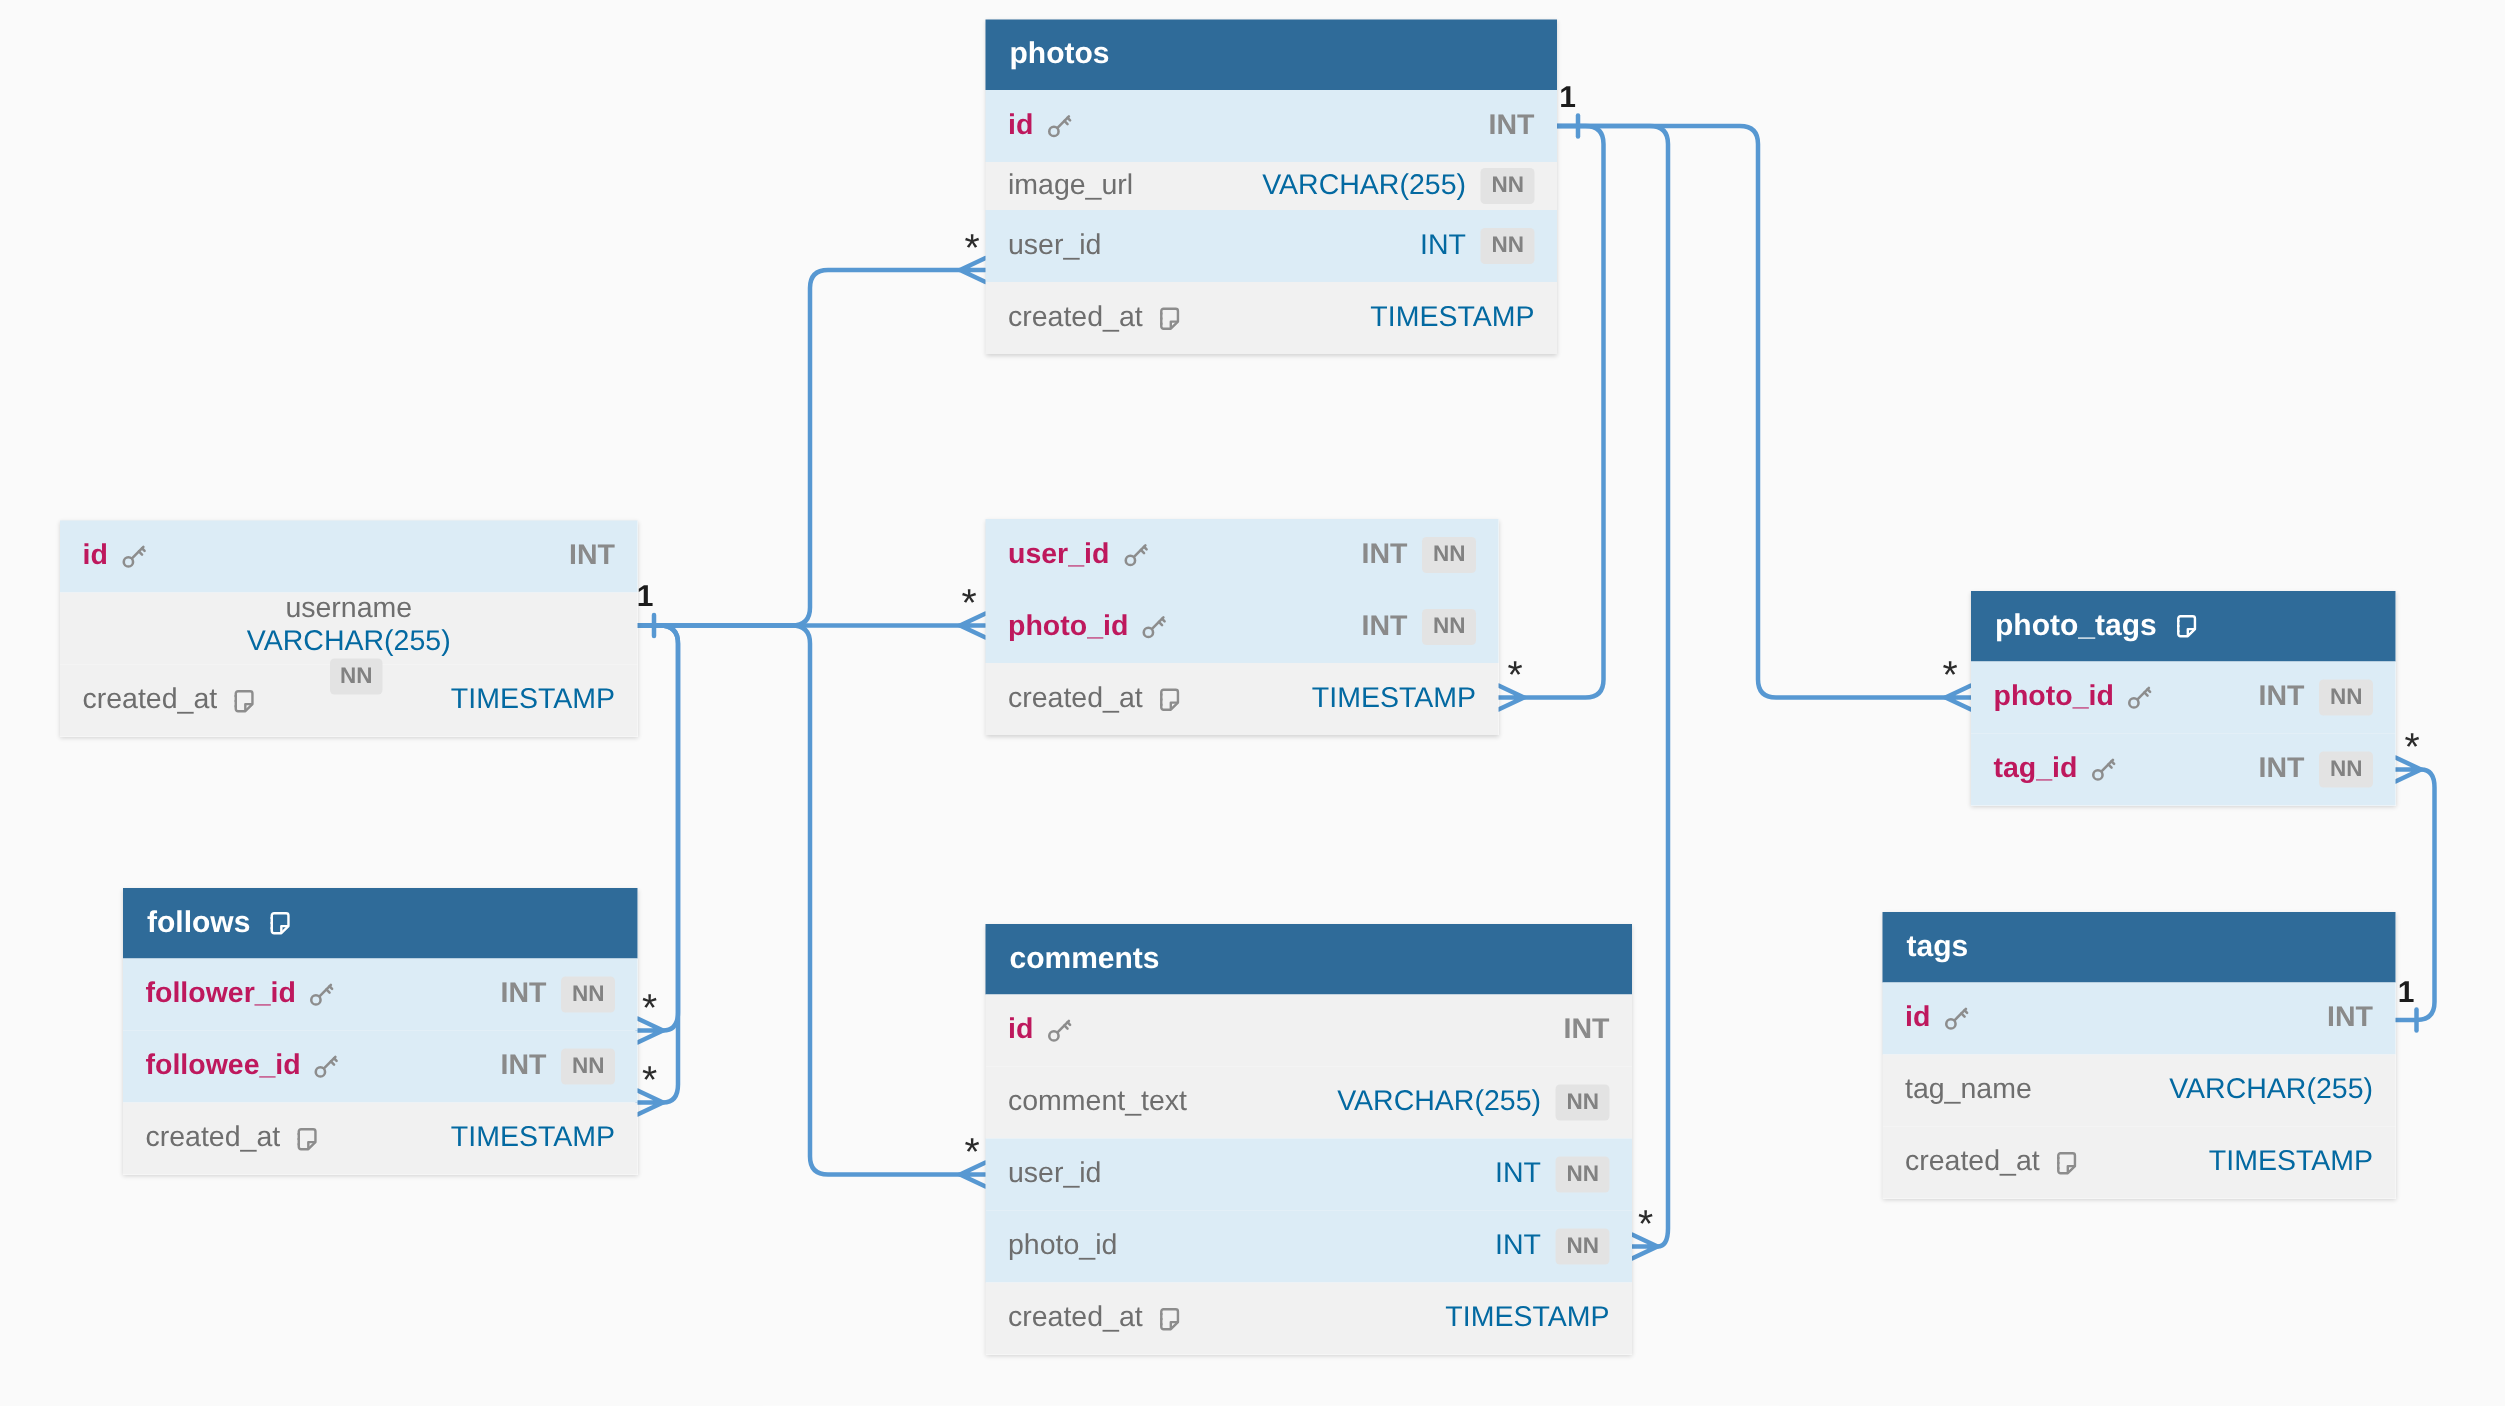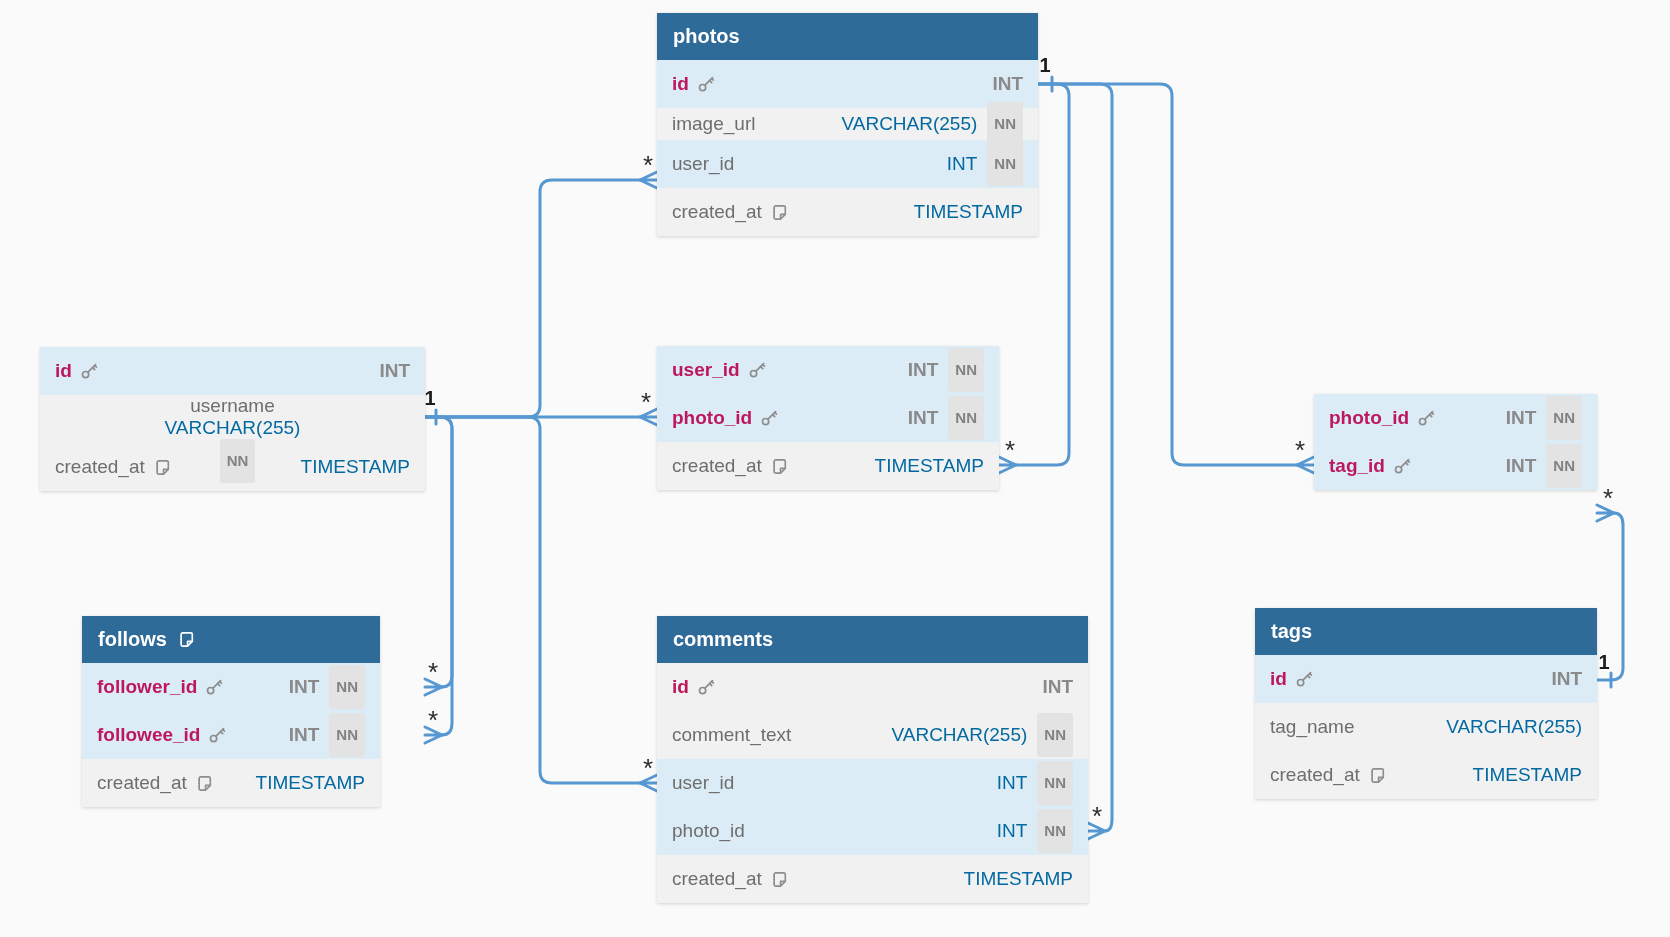--- a/index.html
+++ b/index.html
@@ -19,21 +19,21 @@
     font-size:19px;background:#f1f1f1;color:#6e6e6e;
   }
   .row.hl{background:#dcecf6;}
   .cname{display:flex;align-items:center;gap:8px;white-space:nowrap;}
   .row.key .cname{font-weight:700;color:#be185d;}
   .sp{flex:1;}
   .ctype{color:#0369a1;white-space:nowrap;}
   .row.key .ctype{color:#8a8a8a;font-weight:700;}
   .nn{
     margin-left:10px;background:#e3e3e3;color:#828282;font-size:15px;font-weight:700;
-    padding:12px 7px;border-radius:3px;line-height:1.35;
+    padding:2px 7px;border-radius:3px;line-height:1.35;
   }
   .icon{display:inline-flex;align-items:center;color:#8d8d8d;}
   .thead .icon{color:#fff;}
   .one-label{position:absolute;font-size:20px;font-weight:700;color:#1c1c1c;transform:translate(-50%,-50%);line-height:1;}
   .many-label{position:absolute;font-size:26px;font-weight:400;color:#2b2b2b;transform:translate(-50%,-32%);line-height:1;}
 </style>
 </head>
 <body>
 
 <div class="stage" id="stage">
@@ -168,21 +168,21 @@
                 <path d="M16 12 h-4.9 v4.9"></path>
                 <path stroke-dasharray="1.4 2.2" d="M4.4 5.6 V14.5"></path>
               </g>
             </svg>
           </span>
         </span>
         <span class="sp"></span>
         <span class="ctype">TIMESTAMP</span>
       </div>
     </div>
-    <div class="table" style="left: 82px; top: 616px; width: 298px;">
+    <div class="table" style="left: 82px; top: 592px; width: 343px;">
       <div class="thead">
         <span>follows</span>
         <span class="icon">
           <svg width="19" height="19" viewBox="0 0 20 20">
             <g fill="none" stroke="currentColor" stroke-width="1.7" stroke-linejoin="round">
               <path d="M6 3 h8.5 a1.6 1.6 0 0 1 1.6 1.6 V12 l-5 5 H6 a1.6 1.6 0 0 1 -1.6 -1.6 V4.6 A1.6 1.6 0 0 1 6 3 z"></path>
               <path d="M16 12 h-4.9 v4.9"></path>
               <path stroke-dasharray="1.4 2.2" d="M4.4 5.6 V14.5"></path>
             </g>
           </svg>
@@ -351,20 +351,32 @@
                 <path stroke-dasharray="1.4 2.2" d="M4.4 5.6 V14.5"></path>
               </g>
             </svg>
           </span>
         </span>
         <span class="sp"></span>
         <span class="ctype">TIMESTAMP</span>
       </div>
     </div>
     <div class="table" style="left: 1314px; top: 394px; width: 283px;">
+      <div class="thead">
+        <span>photo_tags</span>
+        <span class="icon">
+          <svg width="19" height="19" viewBox="0 0 20 20">
+            <g fill="none" stroke="currentColor" stroke-width="1.7" stroke-linejoin="round">
+              <path d="M6 3 h8.5 a1.6 1.6 0 0 1 1.6 1.6 V12 l-5 5 H6 a1.6 1.6 0 0 1 -1.6 -1.6 V4.6 A1.6 1.6 0 0 1 6 3 z"></path>
+              <path d="M16 12 h-4.9 v4.9"></path>
+              <path stroke-dasharray="1.4 2.2" d="M4.4 5.6 V14.5"></path>
+            </g>
+          </svg>
+        </span>
+      </div>
       <div class="row hl key" style="height: 48px;">
         <span class="cname">
           <span>photo_id</span>
           <span class="icon">
             <svg width="20" height="20" viewBox="0 0 20 20">
               <g fill="none" stroke="currentColor" stroke-width="1.7" stroke-linecap="round">
                 <circle cx="5.6" cy="13.6" r="3.1"></circle>
                 <path d="M8 11.2 L15.6 3.6"></path>
                 <path d="M12.6 6.6 l2.1 2.1"></path>
                 <path d="M14.7 4.5 l1.7 1.7"></path>

